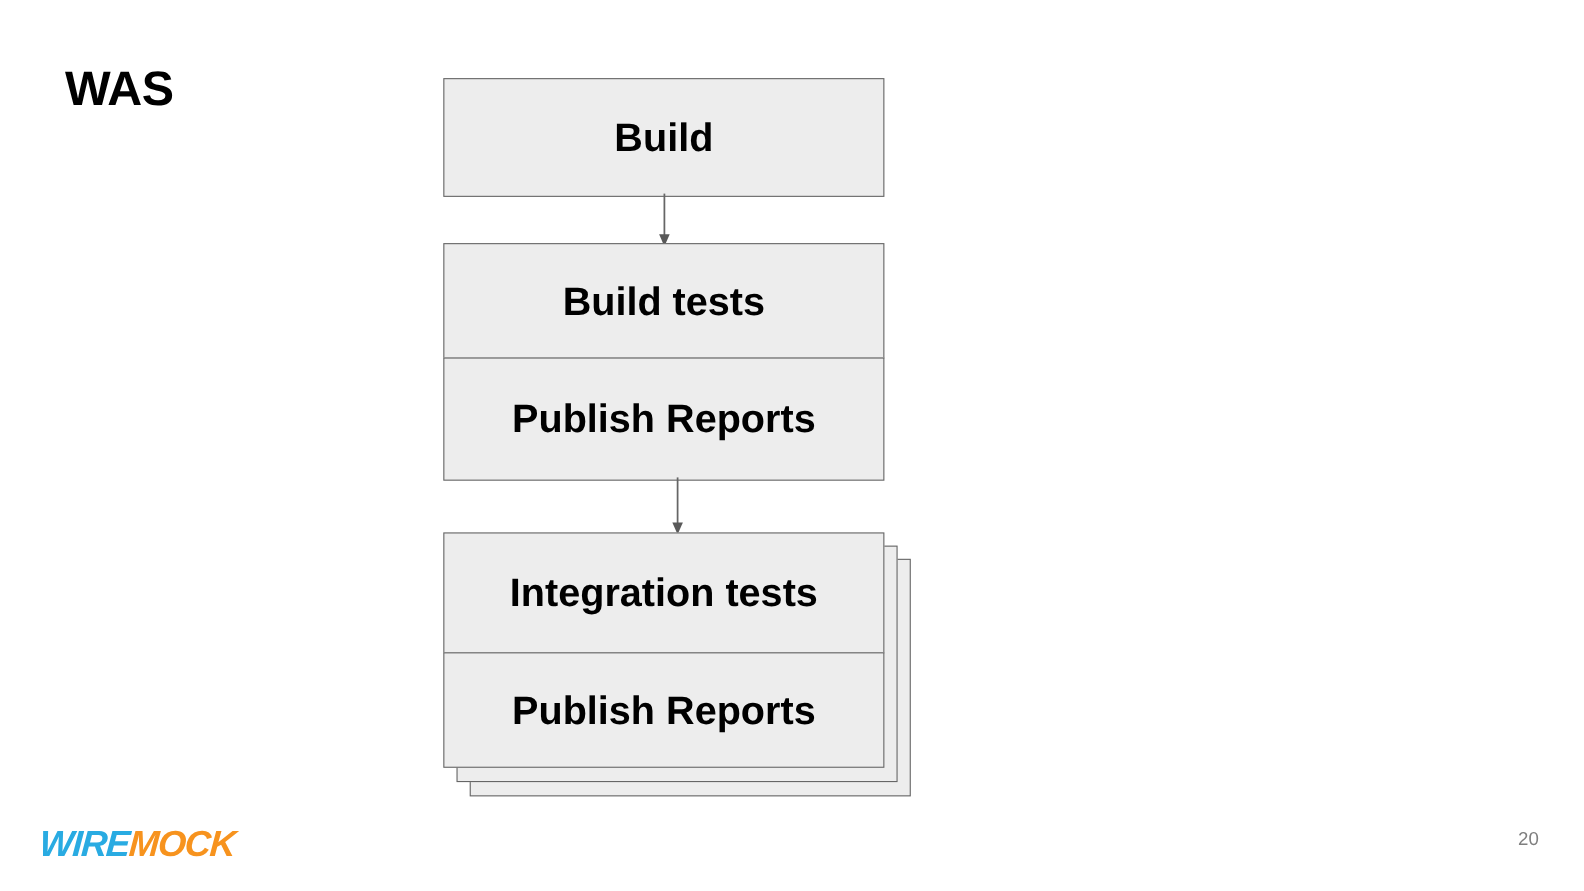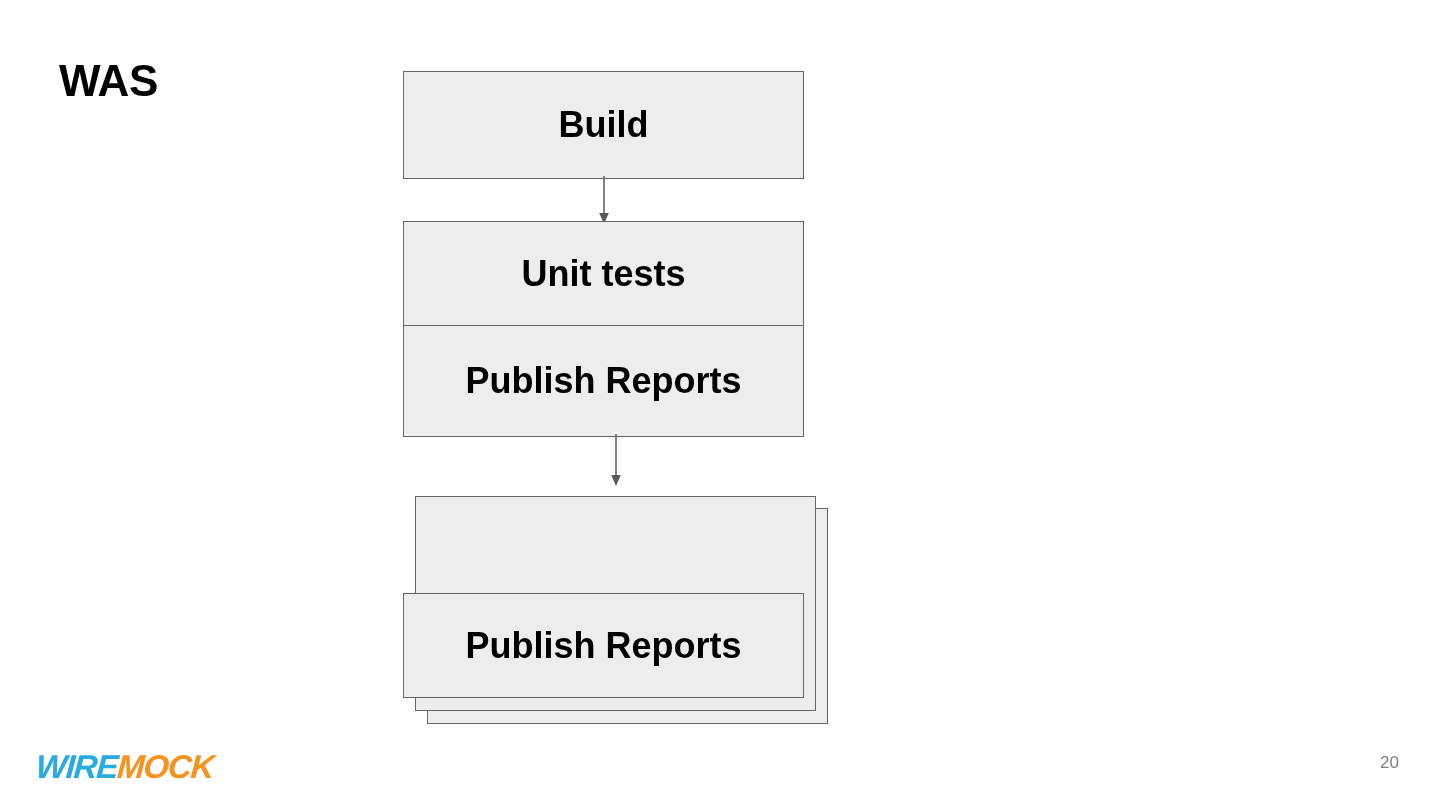--- a/index.html
+++ b/index.html
@@ -174,35 +174,38 @@
     <div class="node" id="node-build">
       <span class="node-label">Build</span>
     </div>
 
     <svg class="arrow" id="arrow-build-to-unit" viewBox="0 0 32 50">
       <line x1="16" y1="0" x2="16" y2="40" stroke="#666666" stroke-width="1.6"></line>
       <polygon points="16,48 11.2,37 20.8,37" fill="#595959"></polygon>
     </svg>
 
     <div class="node" id="node-unit-tests">
-      <span class="node-label">Unit tests</span>
+      <span class="node-label">Build tests</span>
     </div>
 
     <div class="node" id="node-publish-reports-1">
       <span class="node-label">Publish Reports</span>
     </div>
 
     <svg class="arrow" id="arrow-publish-to-integration" viewBox="0 0 32 54">
       <line x1="16" y1="0" x2="16" y2="44" stroke="#666666" stroke-width="1.6"></line>
       <polygon points="16,52 11.2,41 20.8,41" fill="#595959"></polygon>
     </svg>
 
     <div class="stack-layer" id="stack-back-2"></div>
     <div class="stack-layer" id="stack-back-1"></div>
 
+    <div class="node" id="node-integration-tests">
+      <span class="node-label">Integration tests</span>
+    </div>
 
     <div class="node" id="node-publish-reports-2">
       <span class="node-label">Publish Reports</span>
     </div>
 
   </div>
 
   <div class="logo">
     <span class="logo-wire">WIRE</span><span class="logo-mock">MOCK</span>
   </div>

